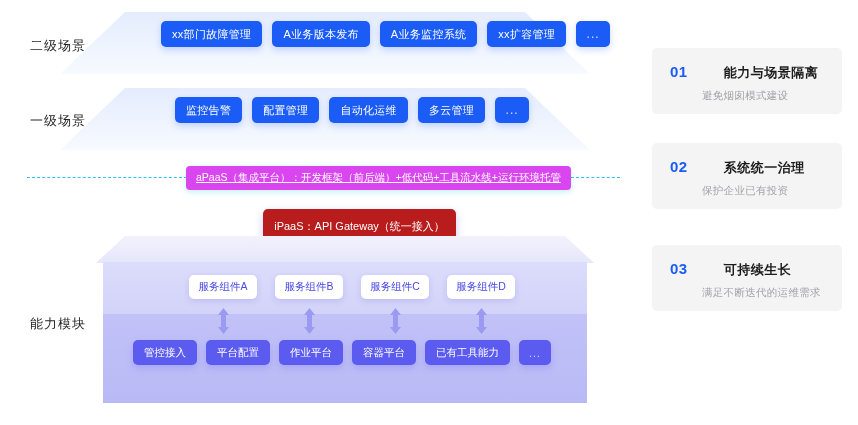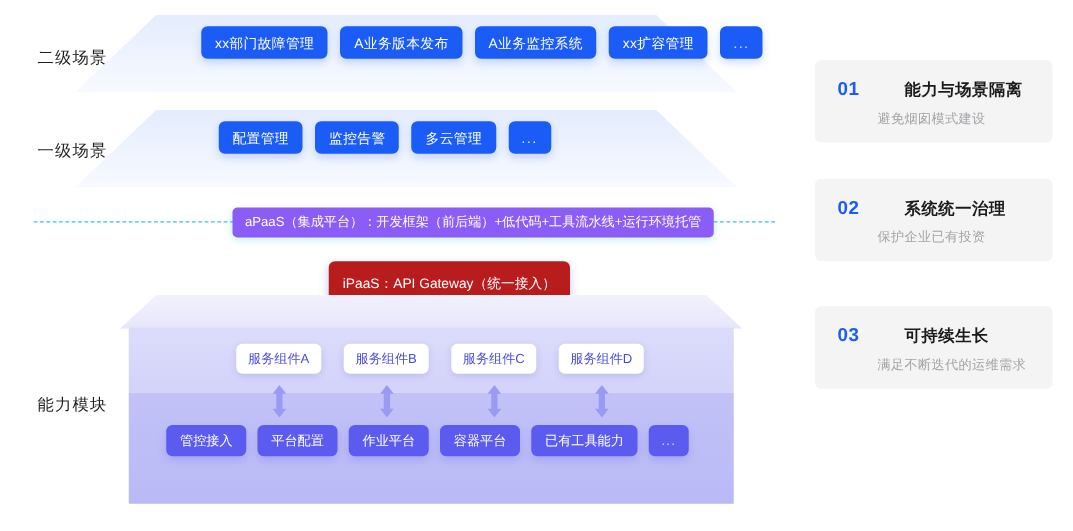--- a/index.html
+++ b/index.html
@@ -59,28 +59,29 @@
     position: absolute;
     top: 11px; height: 0;
     border-top: 1px dashed #2ec4e8;
   }
   #dash-left  { left: 27px;  width: 160px; }
   #dash-right { left: 535px; width: 85px; }
   #apaas-bar {
     position: absolute;
     left: 186px; top: 0;
     height: 24px;
-    background: #8b5cf6;
+    background: #d946ef;
     border-radius: 4px;
     color: #ffffff;
     font-size: 10.5px;
     display: flex; align-items: center; justify-content: center;
     padding: 0 10px;
     white-space: nowrap;
     box-shadow: 0 2px 6px rgba(47,196,234,0.28);
+    text-decoration: underline;
   }
 
   
   #ipaas-bar {
     position: absolute;
     left: 263px; top: 209px;
     width: 193px; height: 34px;
     background: #b91c1c;
     border-radius: 5px;
     color: #ffffff;
@@ -184,22 +185,23 @@
 
   <div class="chip-row" id="row-l2">
     <div class="chip">xx部门故障管理</div>
     <div class="chip">A业务版本发布</div>
     <div class="chip">A业务监控系统</div>
     <div class="chip">xx扩容管理</div>
     <div class="chip dots">...</div>
   </div>
 
   <div class="chip-row" id="row-l1">
+    <div class="chip">监控告警</div>
     <div class="chip">配置管理</div>
-    <div class="chip">监控告警</div>
+    <div class="chip">自动化运维</div>
     <div class="chip">多云管理</div>
     <div class="chip dots">...</div>
   </div>
 
   <div id="apaas-wrap">
     <div class="dash-line" id="dash-left"></div>
     <div class="dash-line" id="dash-right"></div>
     <div id="apaas-bar">aPaaS（集成平台）：开发框架（前后端）+低代码+工具流水线+运行环境托管</div>
   </div>
 

